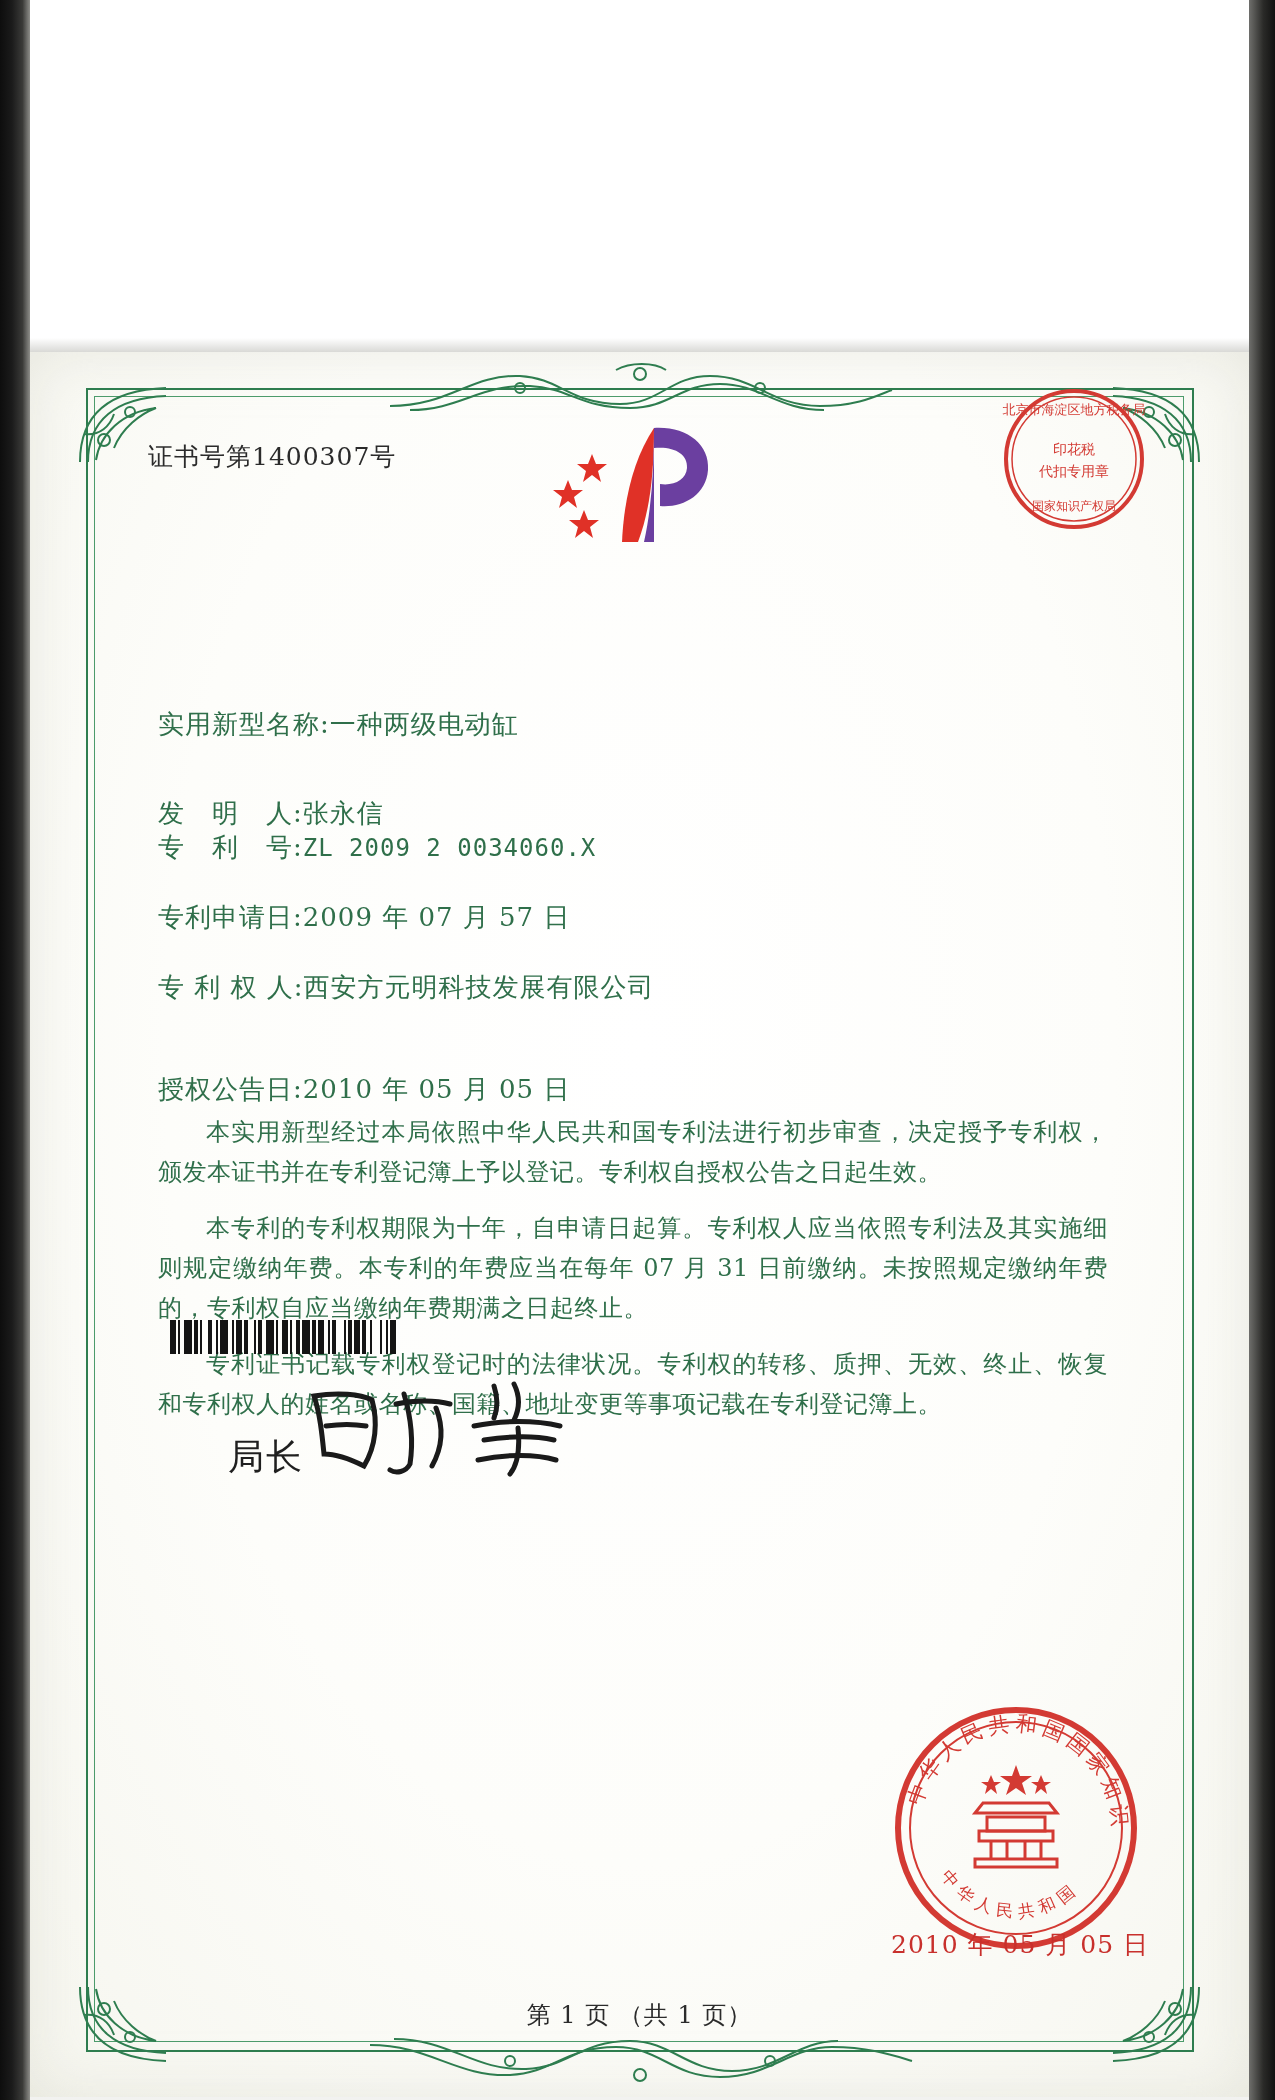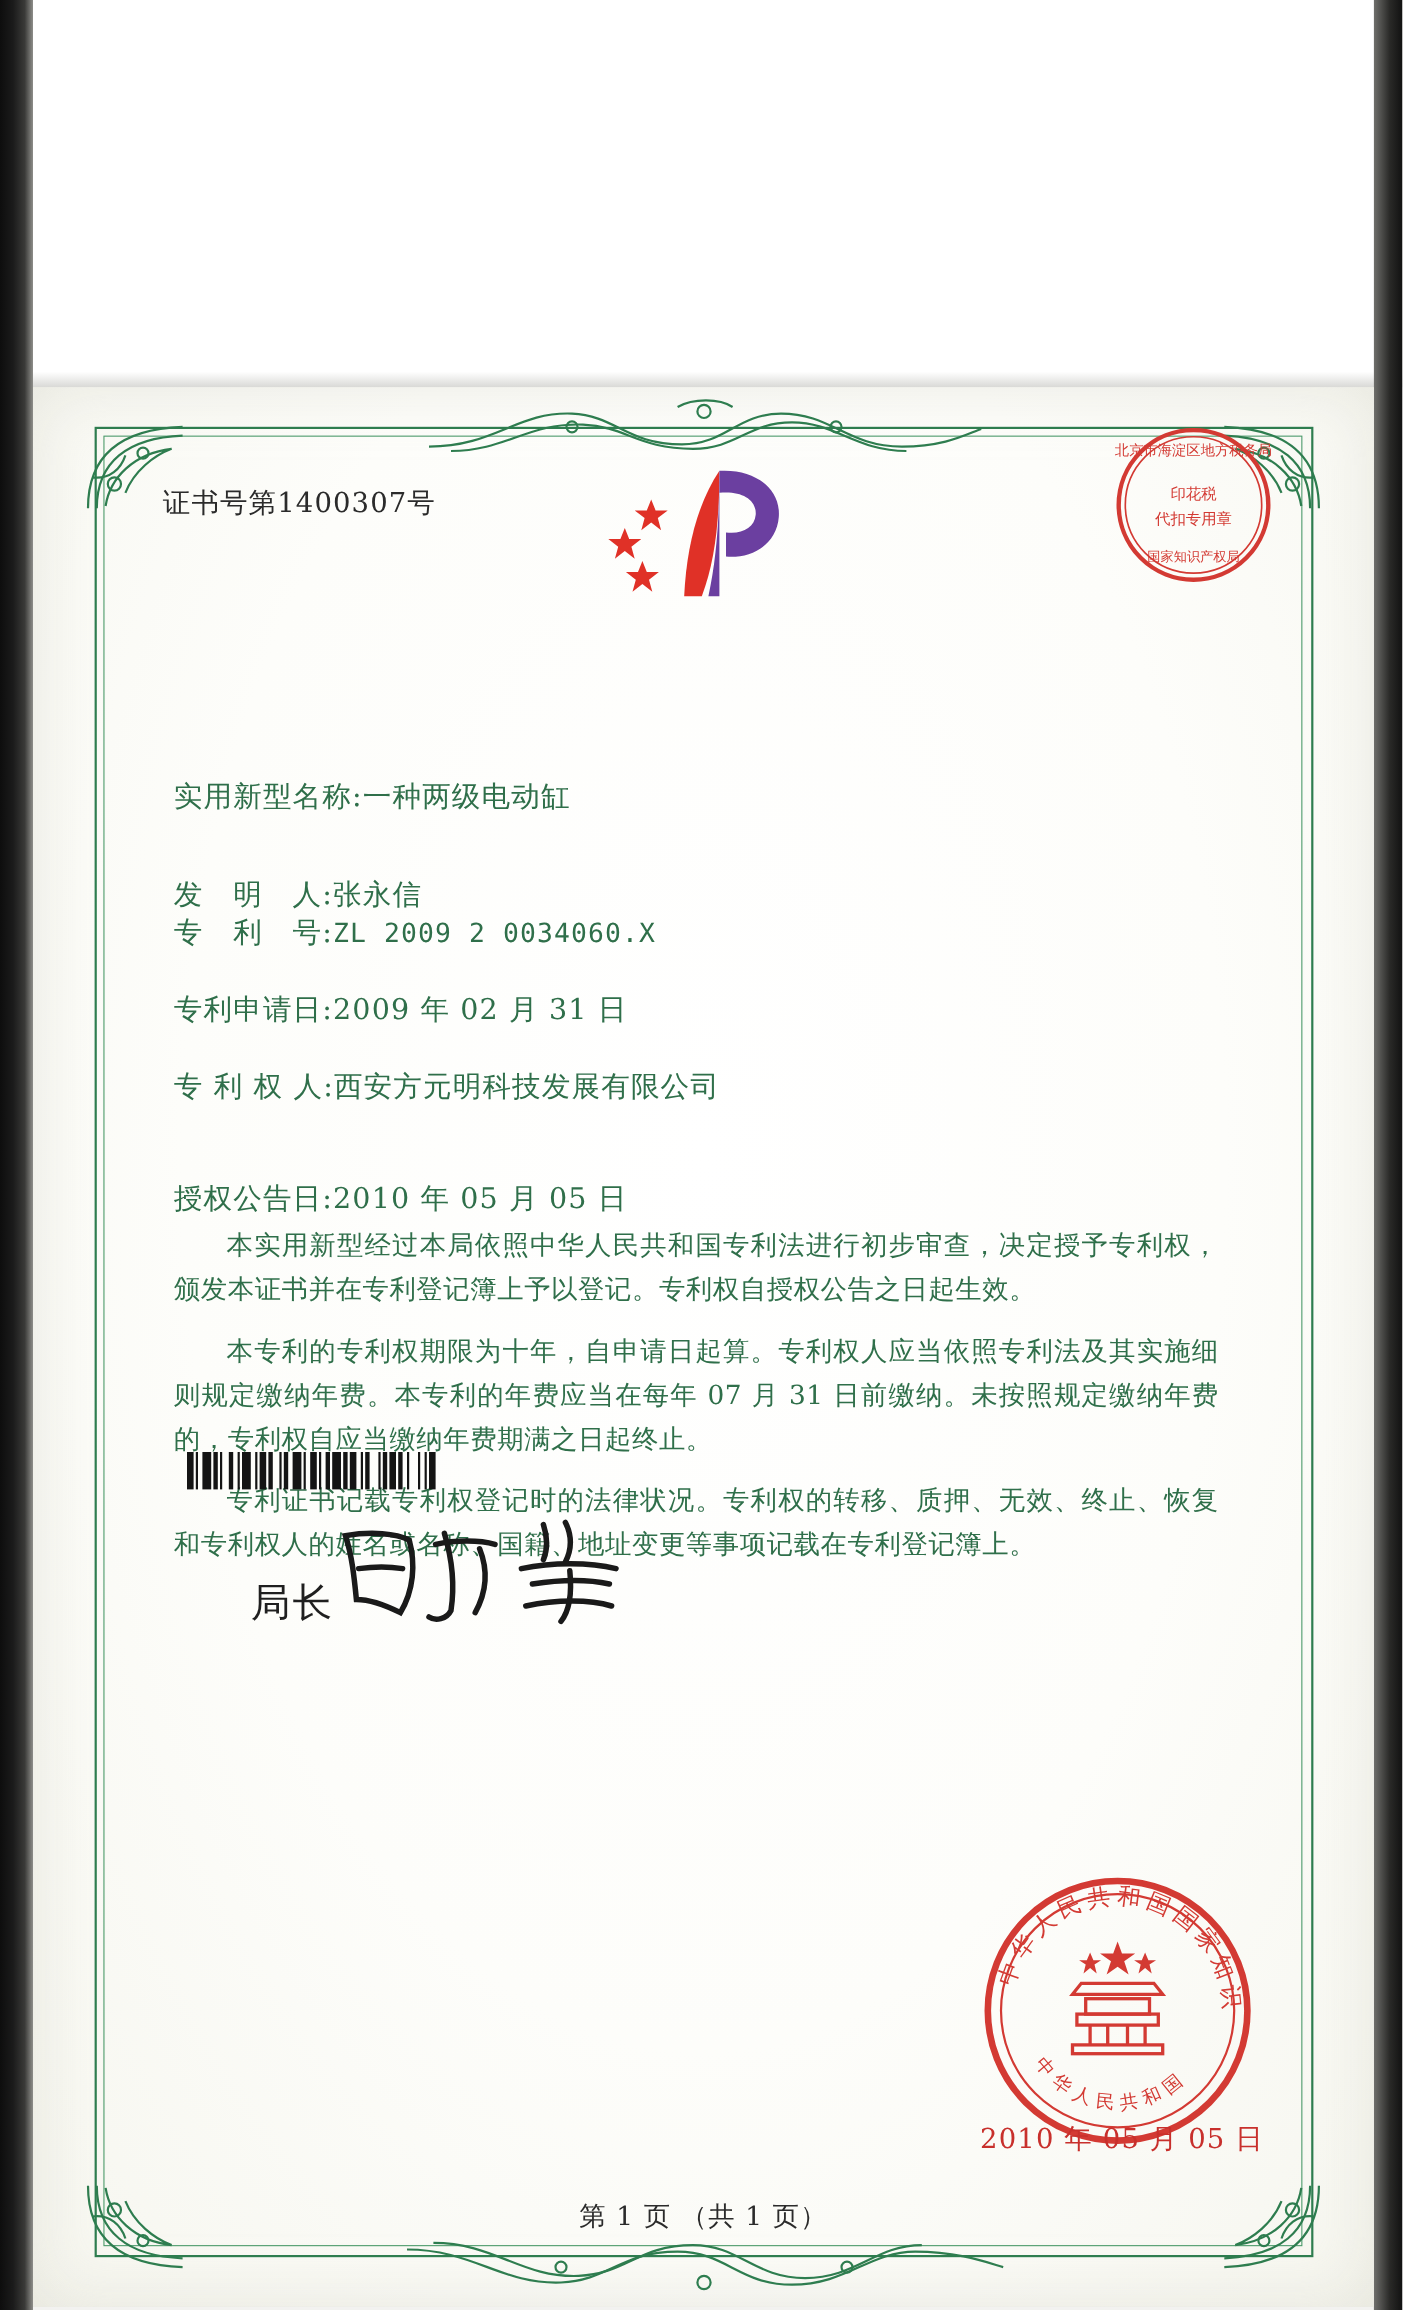--- a/index.html
+++ b/index.html
@@ -196,21 +196,21 @@
   #signature {
     position: absolute;
     left: 268px;
     top: 1022px;
     width: 300px; height: 110px;
   }
 
   
   #seal-small {
     position: absolute;
-    right: 89px;
+    right: 100px;
     top: 32px;
     width: 150px; height: 150px;
   }
   #seal-big {
     position: absolute;
     right: 108px;
     bottom: 144px;
     width: 250px; height: 250px;
   }
   #seal-date {
@@ -347,21 +347,21 @@
 
       <div class="field field-2">
         <span class="lab">发　明　人:</span><span class="val">张永信</span>
       </div>
 
       <div class="field field-3">
         <span class="lab">专　利　号:</span><span class="val mono-val">ZL 2009 2 0034060.X</span>
       </div>
 
       <div class="field field-4">
-        <span class="lab">专利申请日:</span><span class="val">2009 年 02 月 31 日</span>
+        <span class="lab">专利申请日:</span><span class="val">2009 年 07 月 57 日</span>
       </div>
 
       <div class="field field-5">
         <span class="lab">专 利 权 人:</span><span class="val">西安方元明科技发展有限公司</span>
       </div>
 
       <div class="field field-6">
         <span class="lab">授权公告日:</span><span class="val">2010 年 05 月 05 日</span>
       </div>
 

